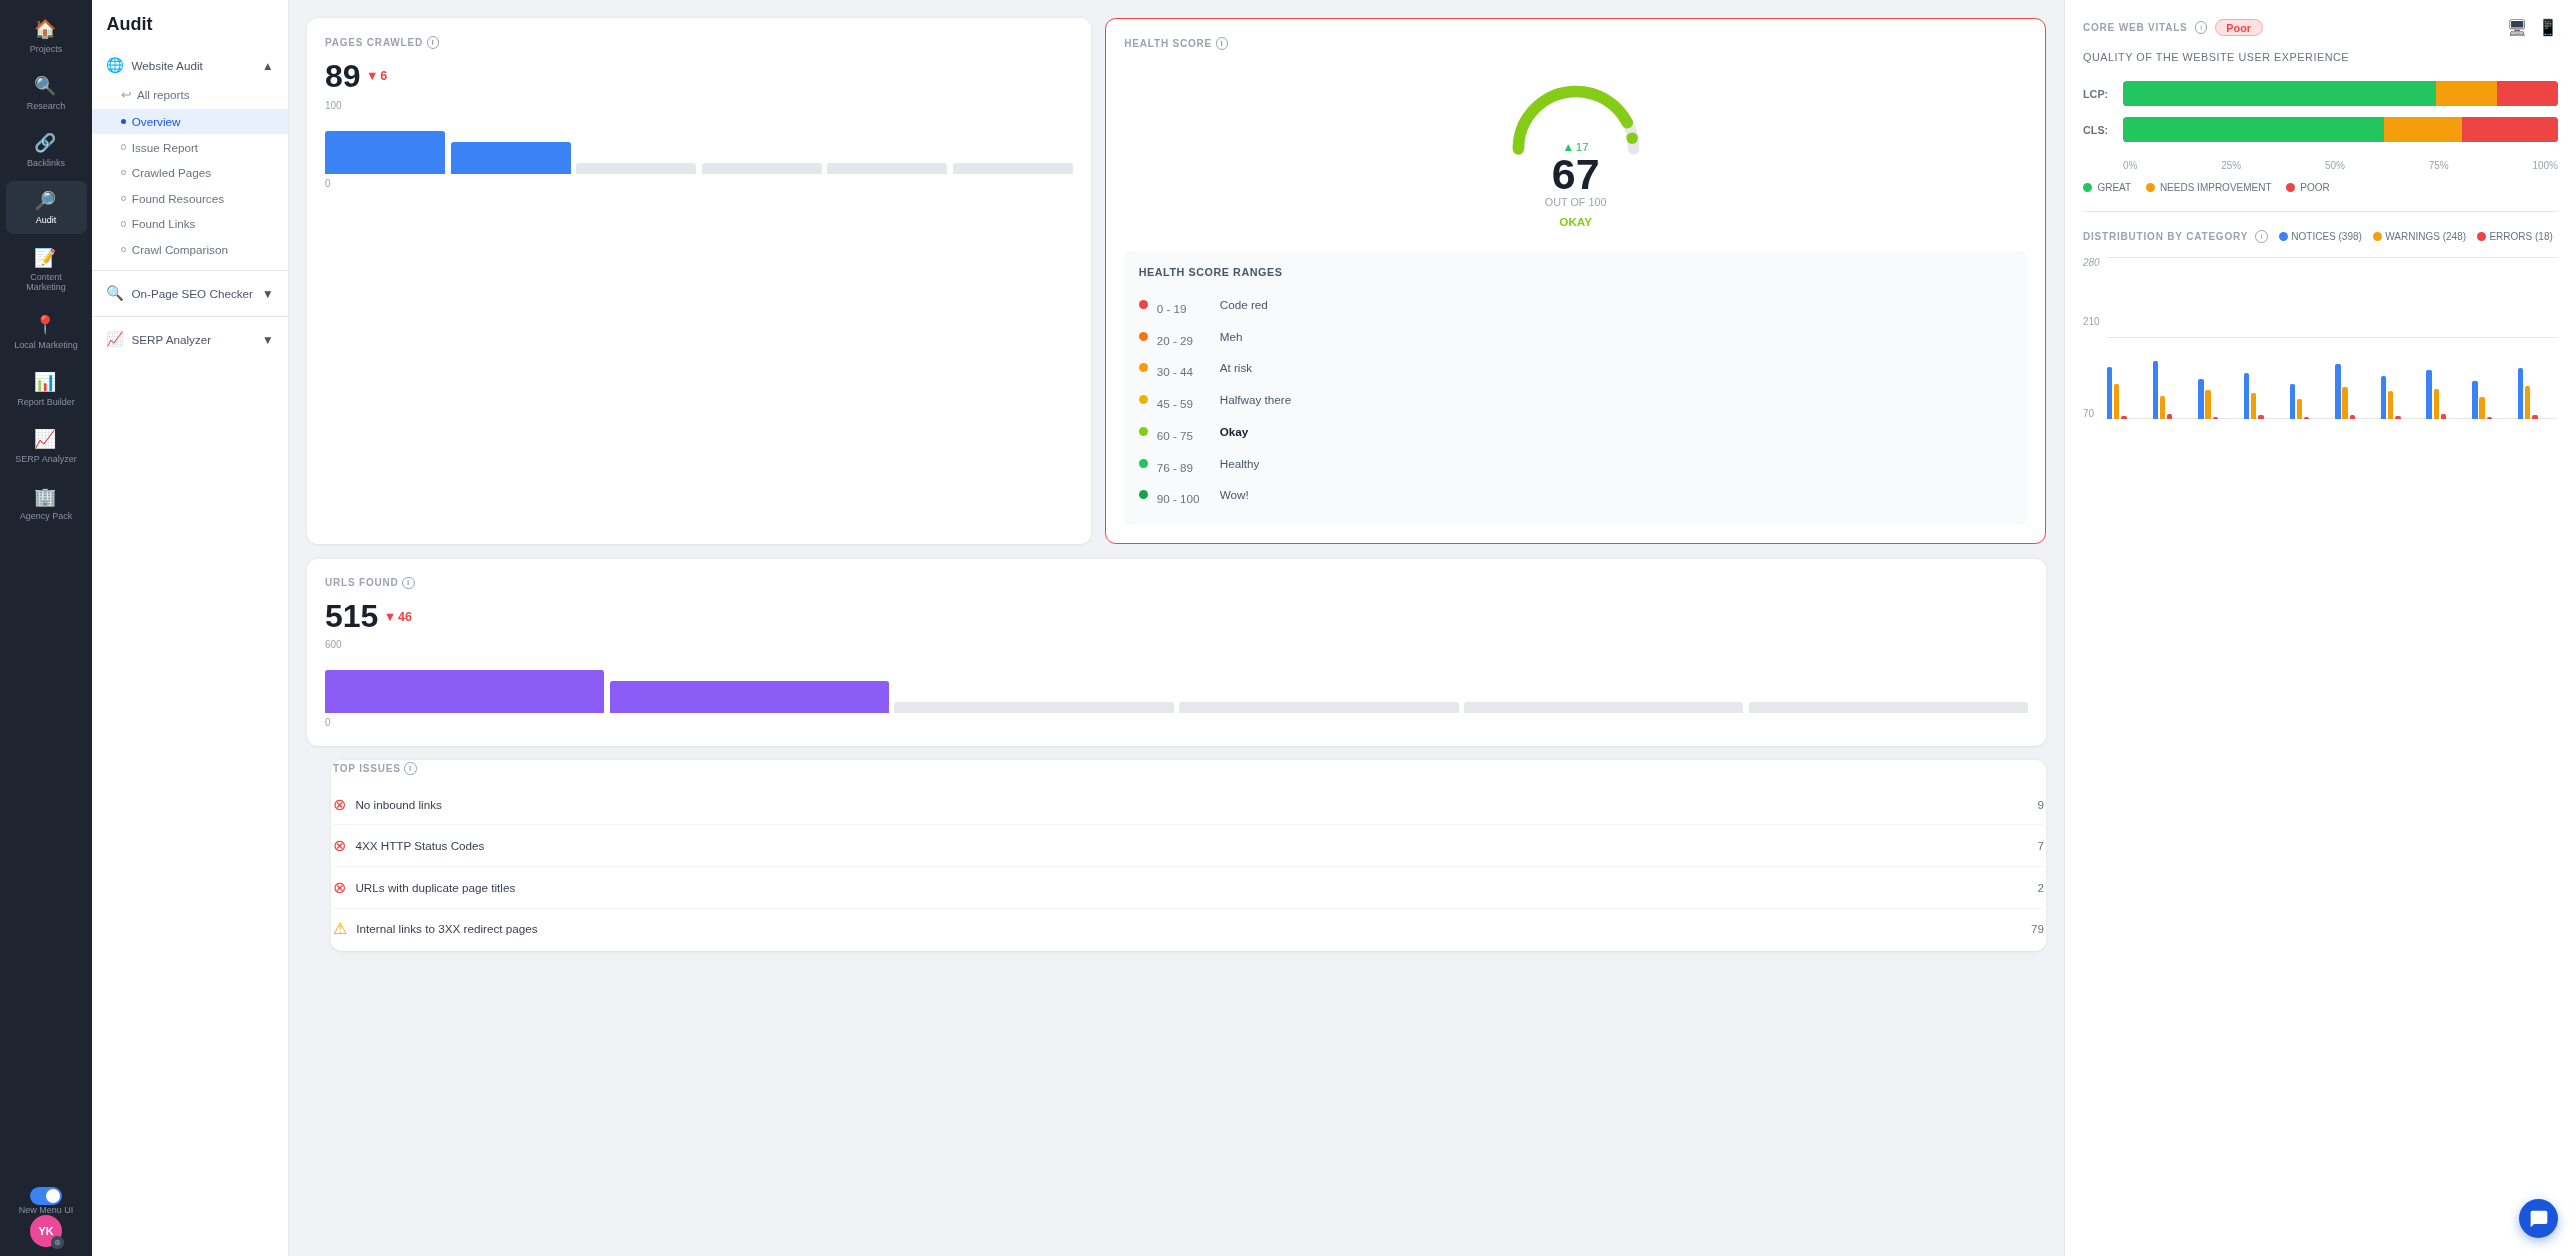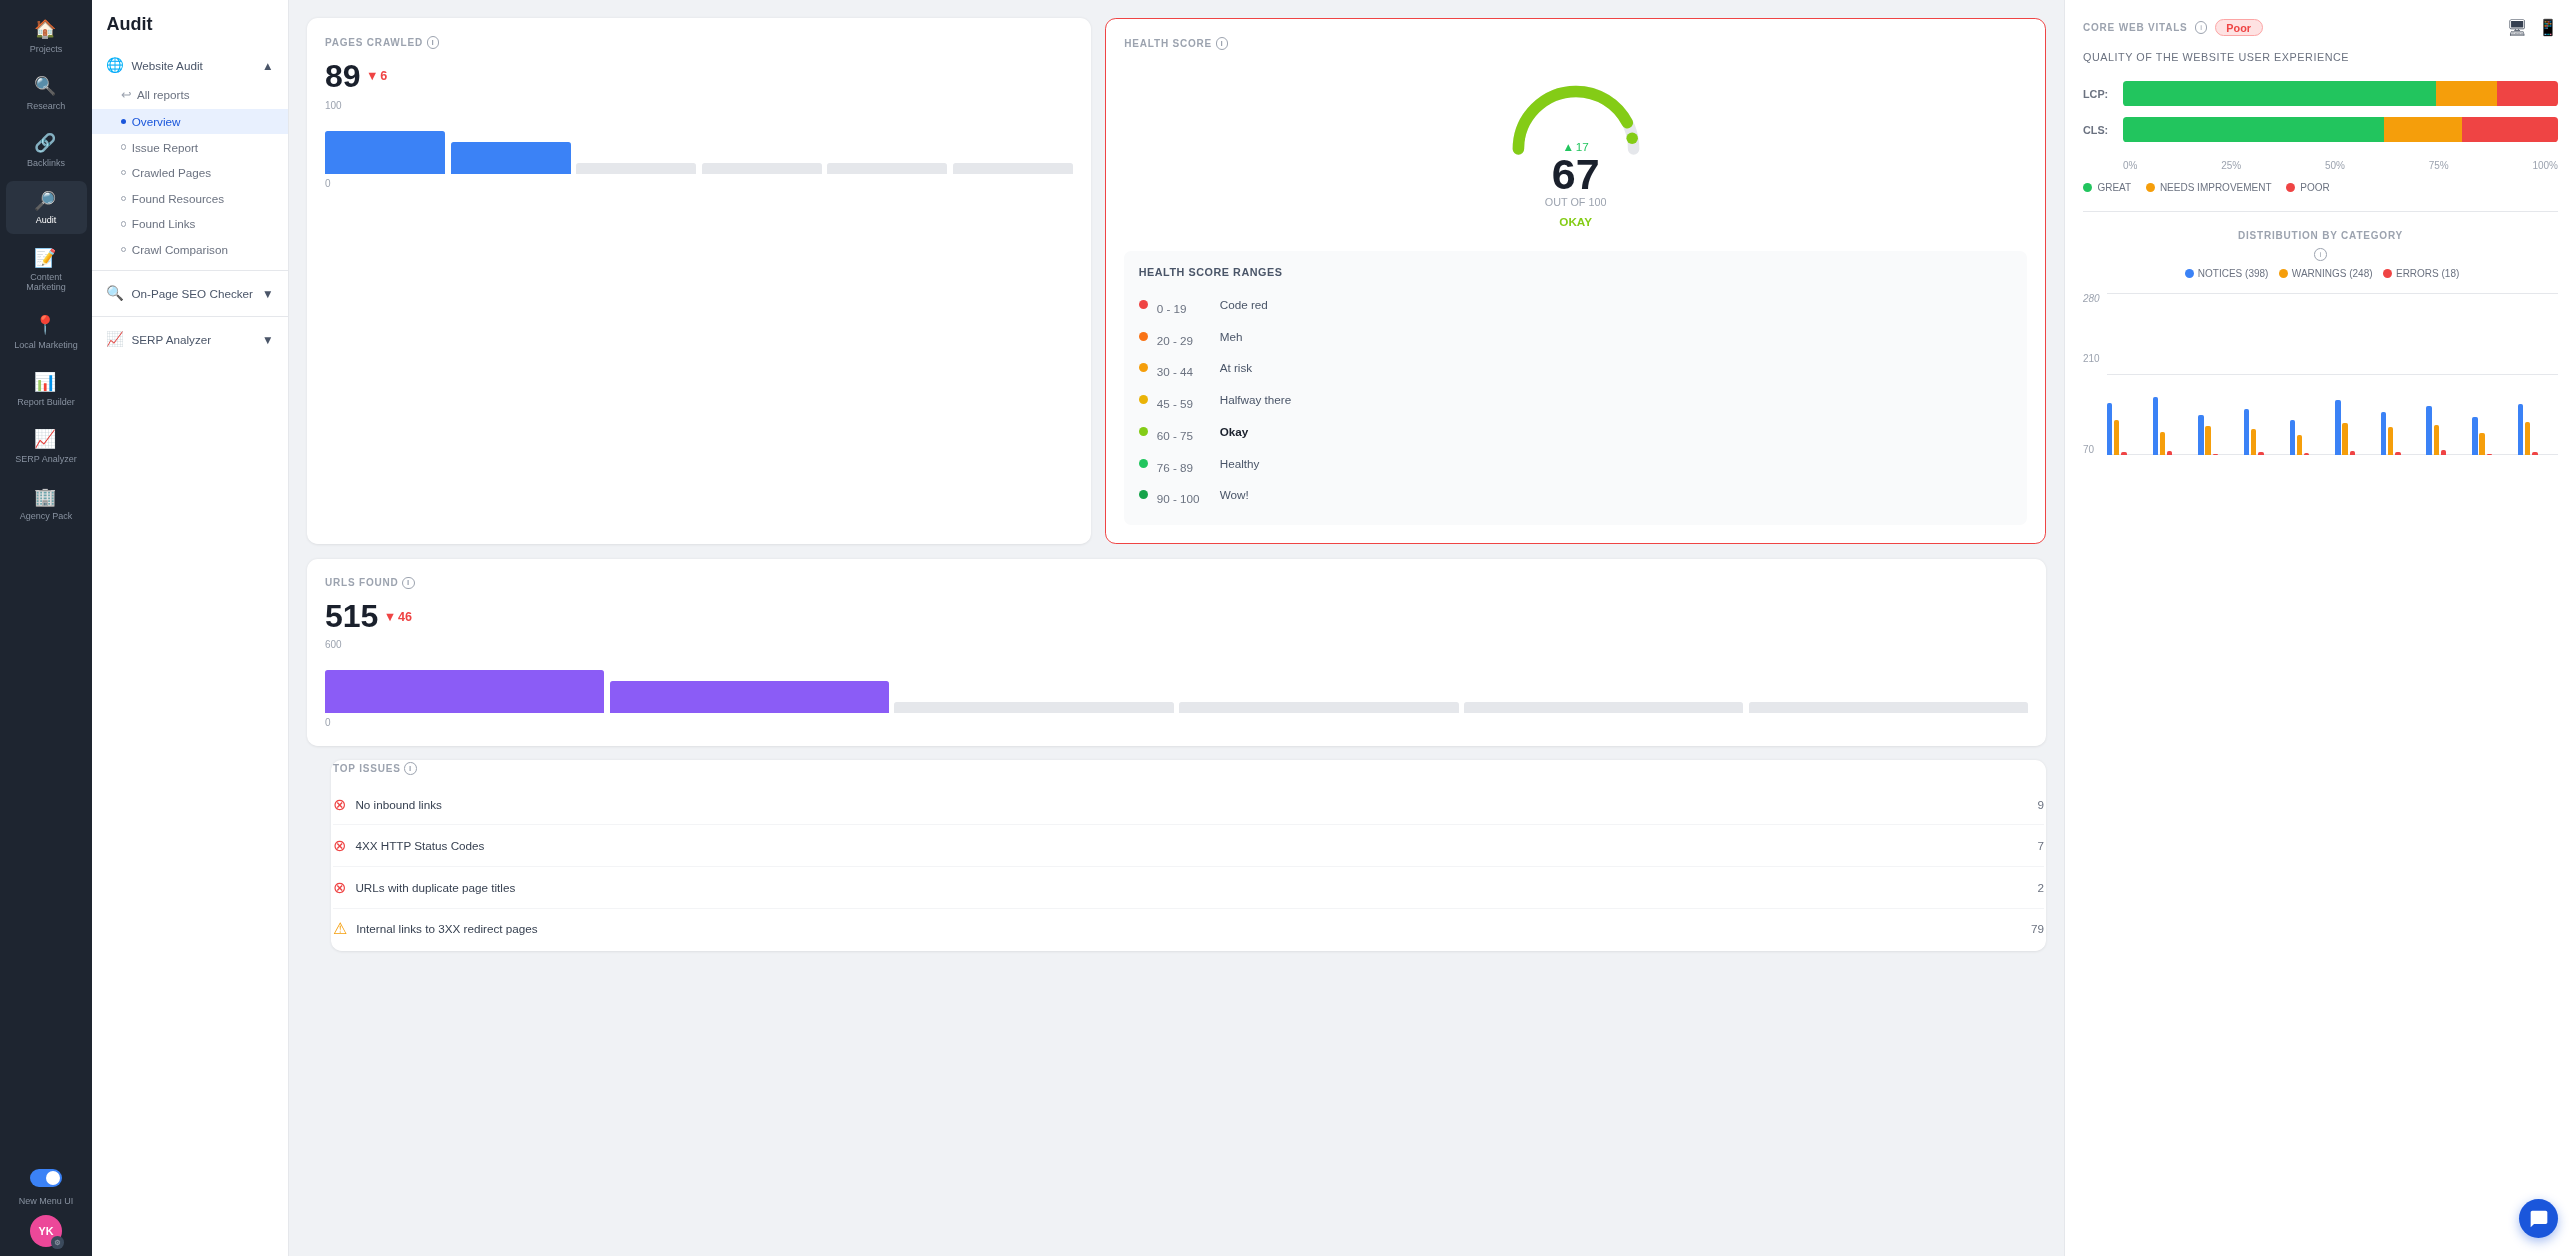--- a/index.html
+++ b/index.html
@@ -2,21 +2,21 @@
 <html style="font-size:14.4px"><head>
   <meta charset="utf-8">
   <style>
     * { box-sizing: border-box; margin: 0; padding: 0; }
     body { font-family: -apple-system, BlinkMacSystemFont, 'Segoe UI', sans-serif; background: #f0f2f5; display: flex; height: 100vh; overflow: hidden; font-size: 11.7px; }
 
     
     .sidebar { width: 92px; background: #1e2530; display: flex; flex-direction: column; align-items: center; padding: 9px 0; gap: 3.6px; flex-shrink: 0; }
     .sidebar-item { display: flex; flex-direction: column; align-items: center; gap: 3.6px; padding: 9px 7.2px; border-radius: 7.2px; cursor: pointer; color: #8892a0; width: 81px; text-align: center; font-size: 10px; }
     .sidebar-item.active { background: #2a3340; color: #fff; }
-    .sidebar-bottom { margin-top: auto; display: flex; flex-direction: column; align-items: center; gap: 9px; }
+    .sidebar-bottom { margin-top: auto; display: flex; flex-direction: column; align-items: center; }
     .toggle { width: 32px; height: 18px; background: #3b82f6; border-radius: 9px; position: relative; cursor: pointer; }
     .toggle::after { content: ''; position: absolute; width: 14.4px; height: 14.4px; background: white; border-radius: 50%; top: 1.8px; right: 1.8px; }
     .new-menu-label { color: #8892a0; font-size: 9px; text-align: center; }
     .avatar { width: 32px; height: 32px; background: #ec4899; border-radius: 50%; display: flex; align-items: center; justify-content: center; color: #fff; font-size: 10.8px; font-weight: 600; position: relative; cursor: pointer; }
     .avatar-badge { position: absolute; bottom: -1.8px; right: -1.8px; width: 12.6px; height: 12.6px; background: #3b4a5c; border-radius: 50%; display: flex; align-items: center; justify-content: center; }
 
     
     .nav-panel { width: 197px; background: #fff; border-right: 0.9px solid #e5e7eb; display: flex; flex-direction: column; padding: 14.4px 0; flex-shrink: 0; }
     .nav-title { font-size: 18px; font-weight: 700; color: #1a202c; padding: 0 14.4px 14.4px; }
     .nav-section { display: flex; flex-direction: column; }
@@ -87,21 +87,21 @@
     .vital-bar-container { flex: 1; height: 25px; display: flex; border-radius: 3.6px; overflow: hidden; }
     .vital-bar-green { background: #22c55e; height: 100%; }
     .vital-bar-yellow { background: #f59e0b; height: 100%; }
     .vital-bar-red { background: #ef4444; height: 100%; }
     .axis-labels { display: flex; justify-content: space-between; font-size: 10px; color: #9ca3af; margin-top: 3.6px; margin-left: 40px; }
     .legend { display: flex; gap: 14.4px; margin-top: 10.8px; flex-wrap: wrap; }
     .legend-item { display: flex; align-items: center; gap: 5.4px; font-size: 10px; color: #6b7280; }
     .legend-dot { width: 9px; height: 9px; border-radius: 50%; }
 
     
-    .dist-header { display: flex; align-items: center; gap: 7.2px; margin-bottom: 14.4px; flex-wrap: wrap; flex-direction: column; }
+    .dist-header { display: flex; align-items: center; gap: 7.2px; margin-bottom: 14.4px; flex-wrap: wrap; }
     .dist-title { font-size: 10px; font-weight: 600; color: #9ca3af; letter-spacing: 0.08em; text-transform: uppercase; }
     .dist-legend { display: flex; gap: 10.8px; margin-left: 3.6px; flex-wrap: wrap; }
     .dist-legend-item { display: flex; align-items: center; gap: 3.6px; font-size: 10px; color: #6b7280; }
     .dist-dot { width: 9px; height: 9px; border-radius: 50%; }
 
     
     .chat-bubble { position: fixed; bottom: 18px; right: 18px; width: 39px; height: 39px; background: #1a56db; border-radius: 50%; display: flex; align-items: center; justify-content: center; cursor: pointer; box-shadow: 0 3.6px 10.8px rgba(26,86,219,0.4); z-index: 100; }
     .chat-bubble svg { width: 20px; height: 20px; fill: white; }
   </style>
 </head>

